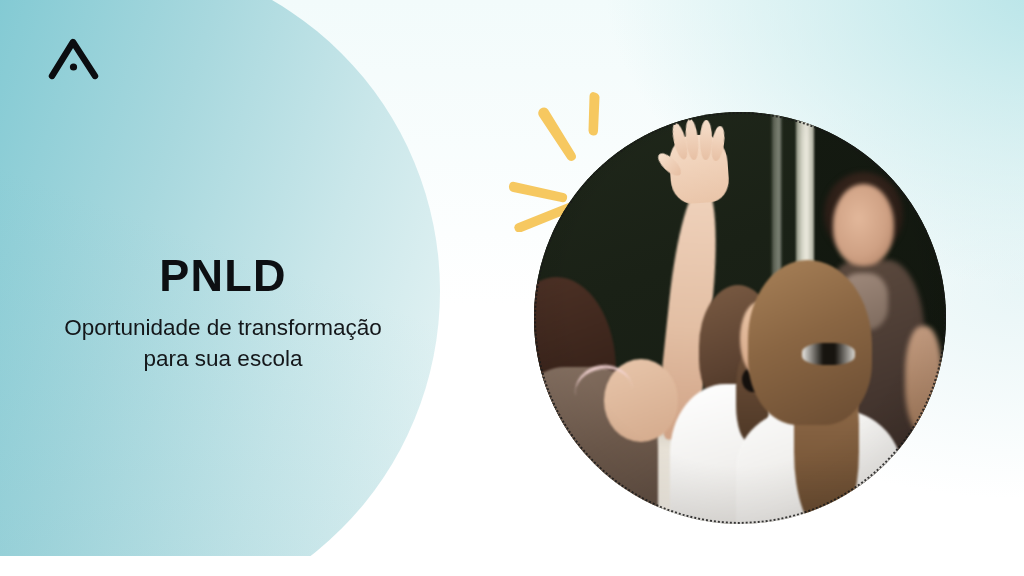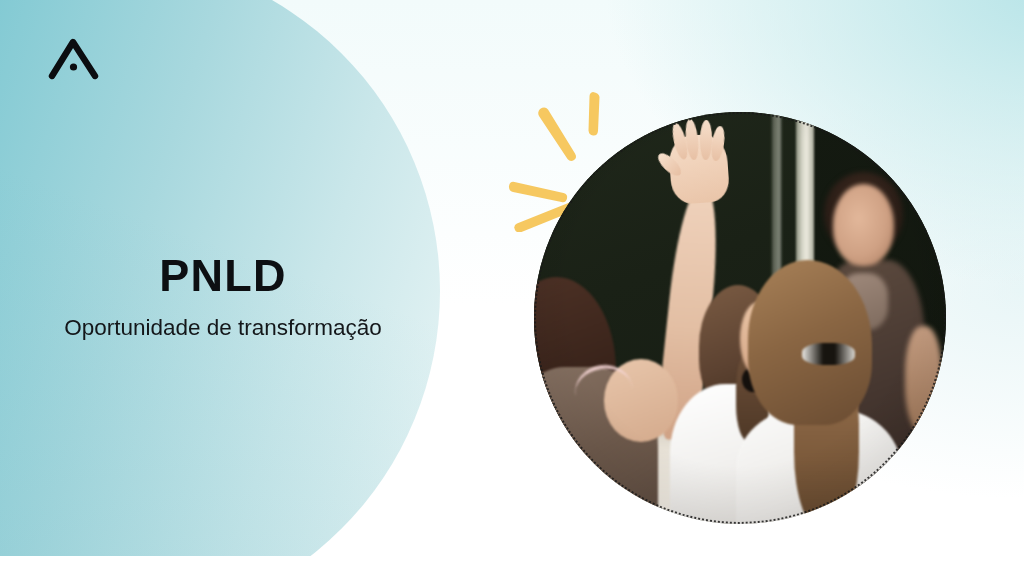--- a/index.html
+++ b/index.html
@@ -272,20 +272,21 @@
     <svg viewBox="0 0 56 48" xmlns="http://www.w3.org/2000/svg" aria-hidden="true">
       <path d="M6 42 L27 8 L49 42" fill="none" stroke="#0b0d10" stroke-width="6.4" stroke-linecap="round" stroke-linejoin="round"></path>
       <circle cx="27.5" cy="33" r="3.6" fill="#0b0d10"></circle>
     </svg>
   </div>
 
   <div class="text-block">
     <h1 class="title">PNLD</h1>
     <p class="subtitle">
       <span>Oportunidade de transformação</span><br>
+      <span>para sua escola</span>
     </p>
   </div>
 
   <div class="sunburst">
     <svg viewBox="0 0 140 150" xmlns="http://www.w3.org/2000/svg" aria-hidden="true">
       <g fill="#f6c860">
         <path d="M88 10 q6 1 6.5 5 l-1.5 34 q-.5 5 -5 4.5 q-4 -.5 -4.5 -5 l1 -34 q0 -4 3.5 -4.5 z"></path>
         <path d="M35 27 q5 -3 8 .5 l27 44 q2.5 4 -1 6.5 q-3.5 2.5 -6.5 -1 l-28.5 -43 q-2 -3.5 1 -7 z"></path>
         <path d="M4 104 q1 -5 5.5 -4 l49 11 q4.5 1 3.5 5.5 q-1 4.5 -5.5 3.5 l-48.5 -10 q-4.5 -1 -4 -6 z"></path>
         <path d="M10 148 q-2 -4.5 2 -6.5 l55 -22 q4 -1.5 6 2.5 q2 4 -2 6 l-54.5 22 q-4.5 1.5 -6.5 -2 z"></path>

